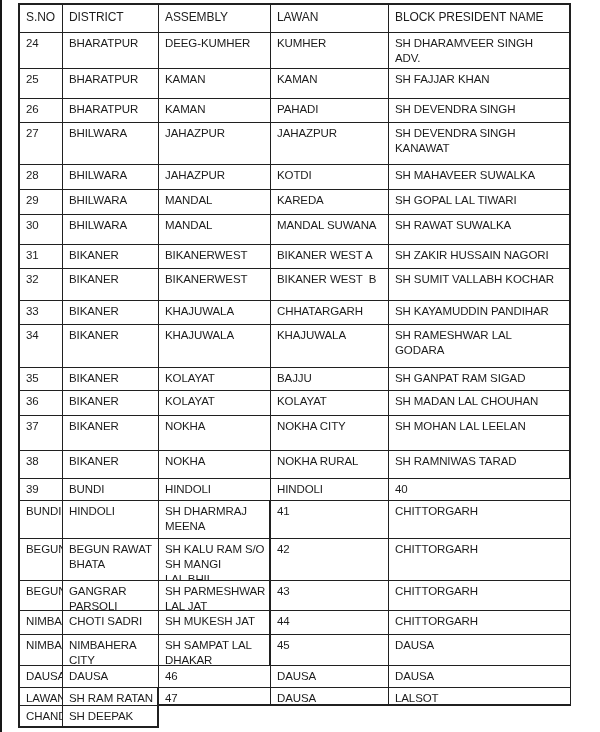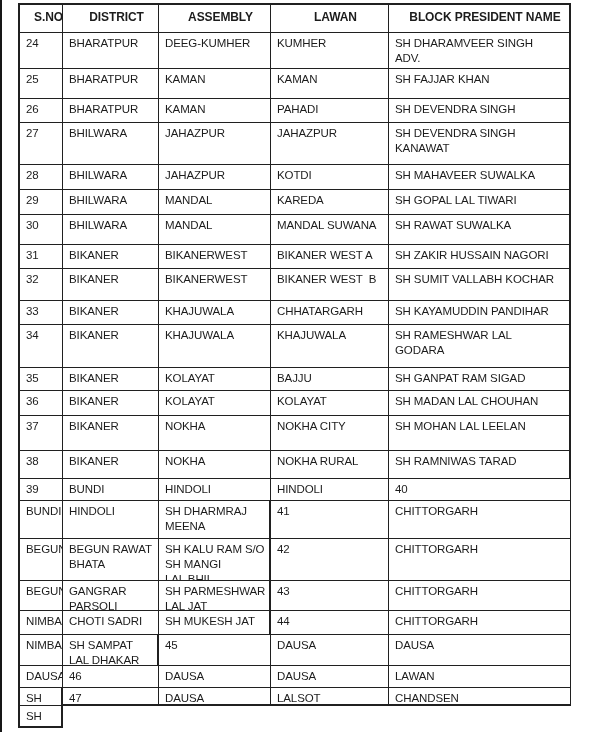--- a/index.html
+++ b/index.html
@@ -36,24 +36,23 @@
     border-right: 1.5px solid var(--border-color, #202020);
     border-bottom: 1.5px solid var(--border-color, #202020);
     overflow: hidden;
     text-align: left;
     white-space: pre-wrap;
     color: var(--text-color, #1c1c1c);
   }
   .th {
     font-size: 12px;
     line-height: 15px;
-    font-weight: bold;
-    padding: 5px 2px 2px 14px;
+    font-weight: normal;
+    padding: 5px 2px 2px 6px;
     letter-spacing: -0.1px;
-    text-align: center;
   }
   .td {
     font-size: 11.5px;
     line-height: 15px;
     padding: 3px 2px 2px 6px;
     letter-spacing: -0.1px;
   }
   .last-col { border-right-width: 2px; }
   .last-row { border-bottom-width: 2px; }
 </style>
@@ -168,20 +167,21 @@
       <div class="td">GANGRAR PARSOLI</div>
       <div class="td last-col">SH PARMESHWAR LAL JAT</div>
       <div class="td">43</div>
       <div class="td">CHITTORGARH</div>
       <div class="td">NIMBAHERA</div>
       <div class="td">CHOTI SADRI</div>
       <div class="td last-col">SH MUKESH JAT</div>
       <div class="td">44</div>
       <div class="td">CHITTORGARH</div>
       <div class="td">NIMBAHERA</div>
+      <div class="td">NIMBAHERA CITY</div>
       <div class="td last-col">SH SAMPAT LAL DHAKAR</div>
       <div class="td">45</div>
       <div class="td">DAUSA</div>
       <div class="td">DAUSA</div>
       <div class="td">DAUSA</div>
       <div class="td">46</div>
       <div class="td">DAUSA</div>
       <div class="td">DAUSA</div>
       <div class="td">LAWAN</div>
       <div class="td last-col">SH RAM RATAN SAINI</div>

